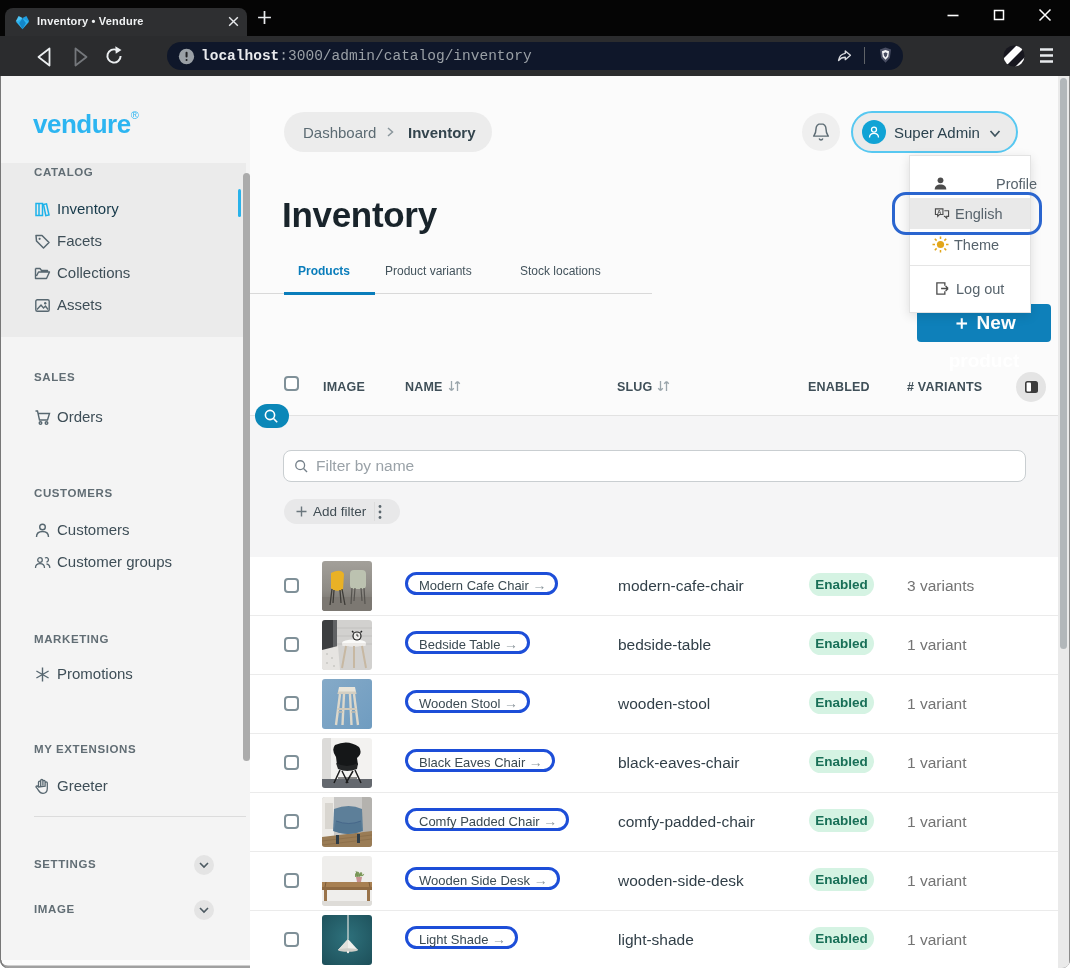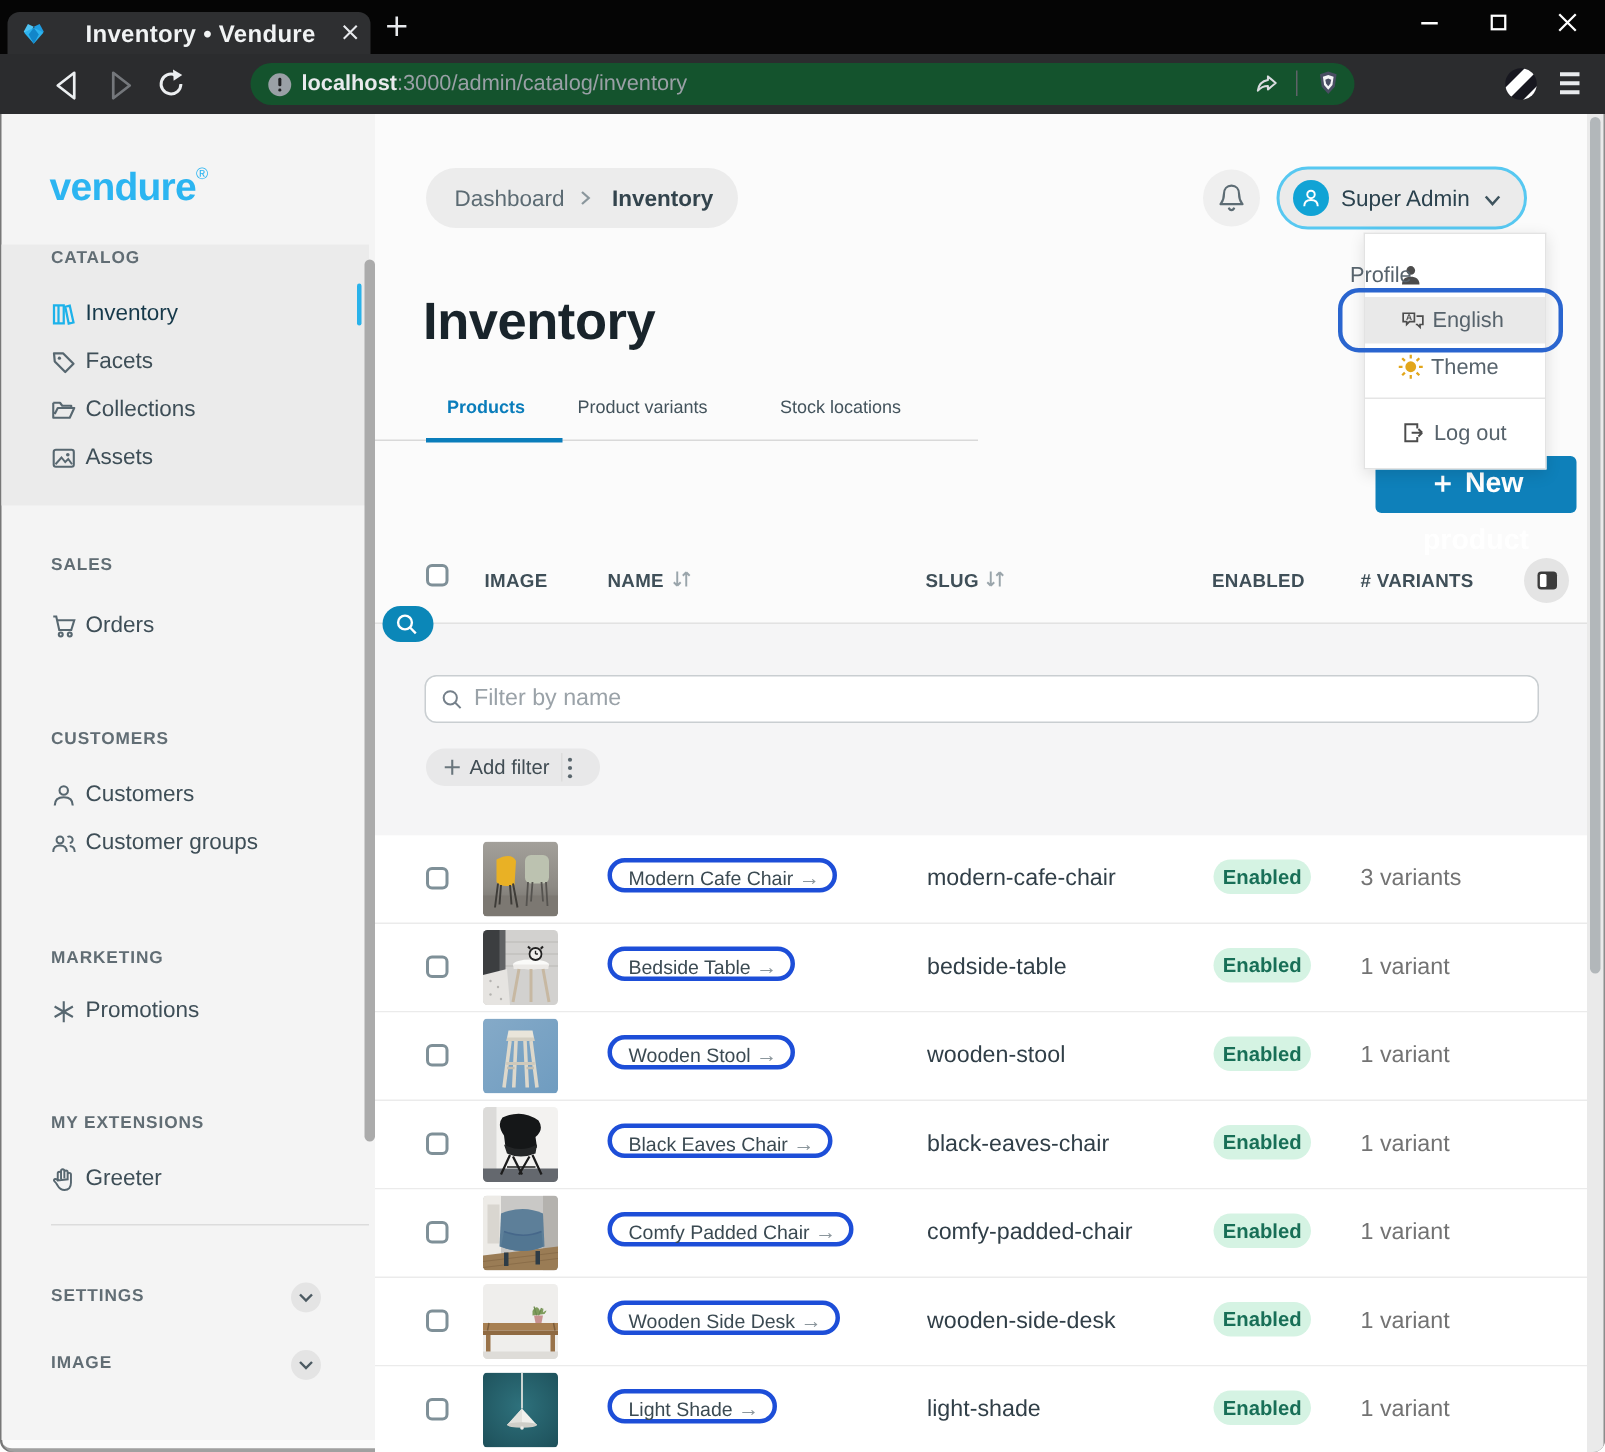--- a/index.html
+++ b/index.html
@@ -4,23 +4,23 @@
 <style>
   * { margin:0; padding:0; box-sizing:border-box; }
   html,body { width:1070px; height:968px; background:#fff; font-family:"Liberation Sans",sans-serif; }
   #win { position:relative; width:1070px; height:968px; overflow:hidden;
          border-radius:0 0 8px 8px; background:#fbfbfb;
          box-shadow:inset 1.5px 0 0 #777, inset -1.5px 0 0 #8c8c8c, inset 0 -2.5px 0 #a0a0a0; }
   .abs { position:absolute; }
   
   #titlebar { left:0; top:0; width:1070px; height:36px; background:#050505; }
   #tab { left:5px; top:8px; width:242px; height:28px; background:#2e2f31; border-radius:8px 8px 0 0; }
-  #tab .tt { position:absolute; left:32px; top:7px; font-size:16px; font-weight:700; color:#f1f3f4; letter-spacing:.2px;margin-left:20px;}
+  #tab .tt { position:absolute; left:32px; top:7px; font-size:11px; font-weight:700; color:#f1f3f4; letter-spacing:.2px;}
   #toolbar { left:0; top:36px; width:1070px; height:40px; background:#2b2c2e; }
-  #urlbar { left:167px; top:6px; width:736px; height:28px; background:#14532d; border-radius:14px; }
+  #urlbar { left:167px; top:6px; width:736px; height:28px; background:#0f172a; border-radius:14px;font-family:Liberation Mono, monospace; }
   #urltext { position:absolute; left:34px; top:6px; font-size:14.5px; color:#9aa0a6; white-space:nowrap;}
   #urltext b { color:#e9eaed; font-weight:700; }
   
   #sidebar { left:1px; top:76px; width:249px; height:884px; background:#f4f4f4;text-decoration:underline; }
   .sechead { position:absolute; left:33px; font-size:11.5px; font-weight:700; color:#616d74; letter-spacing:.6px; }
   .navitem { position:absolute; left:56px; font-size:15px; color:#3e4e57; }
   .navicon { position:absolute; left:33px; width:17px; height:17px; }
   .chevbtn { position:absolute; left:193px; width:20px; height:20px; border-radius:50%; background:#e4e4e4; }
   
   .crumbtxt { font-size:15px; color:#5c6b73; }
@@ -426,21 +426,21 @@
     <div class="slug">light-shade</div>
     <div class="pill">Enabled</div>
     <div class="vars">1 variant</div>
   </div>
 
   <div class="abs" style="left:909px;top:155px;width:122px;height:158px;background:#fff;border:1px solid #e3e3e3;box-shadow:0 3px 10px rgba(0,0,0,.12);"></div>
   <svg class="abs" style="left:933px;top:176px" width="15" height="15" viewBox="0 0 16 16">
       <circle cx="8" cy="4.6" r="3.1" fill="#4c4c4c"></circle>
       <path d="M1.8 14.5 C1.8 10.7 4.3 9 8 9 C11.7 9 14.2 10.7 14.2 14.5 Z" fill="#4c4c4c"></path>
     </svg>
-  <div class="abs mitem" style="left:900px;top:176px;">Profile</div>
+  <div class="abs mitem" style="left:996px;top:176px;">Profile</div>
   <div class="abs" style="left:910px;top:198px;width:120px;height:31px;background:#e9e9e9;"></div>
   <div class="abs" style="left:892px;top:192px;width:150px;height:43px;border:3.5px solid #2a65cf;border-radius:14px;"></div>
   <svg class="abs" style="left:934px;top:206px" width="16" height="15" viewBox="0 0 17 16">
       <g fill="none" stroke="#4c4c4c" stroke-width="1.2">
         <path d="M1.5 3 H9.5 V9 H6 L4 11 V9 H1.5 Z"></path>
         <path d="M11 5 H15.5 V11 H13.5 V13 L11.5 11 H10.5"></path>
       </g>
       <text x="3.5" y="8" font-size="6" font-weight="bold" fill="#4c4c4c" font-family="Liberation Sans">A</text>
     </svg>
   <div class="abs mitem" style="left:955px;top:206px;">English</div>

